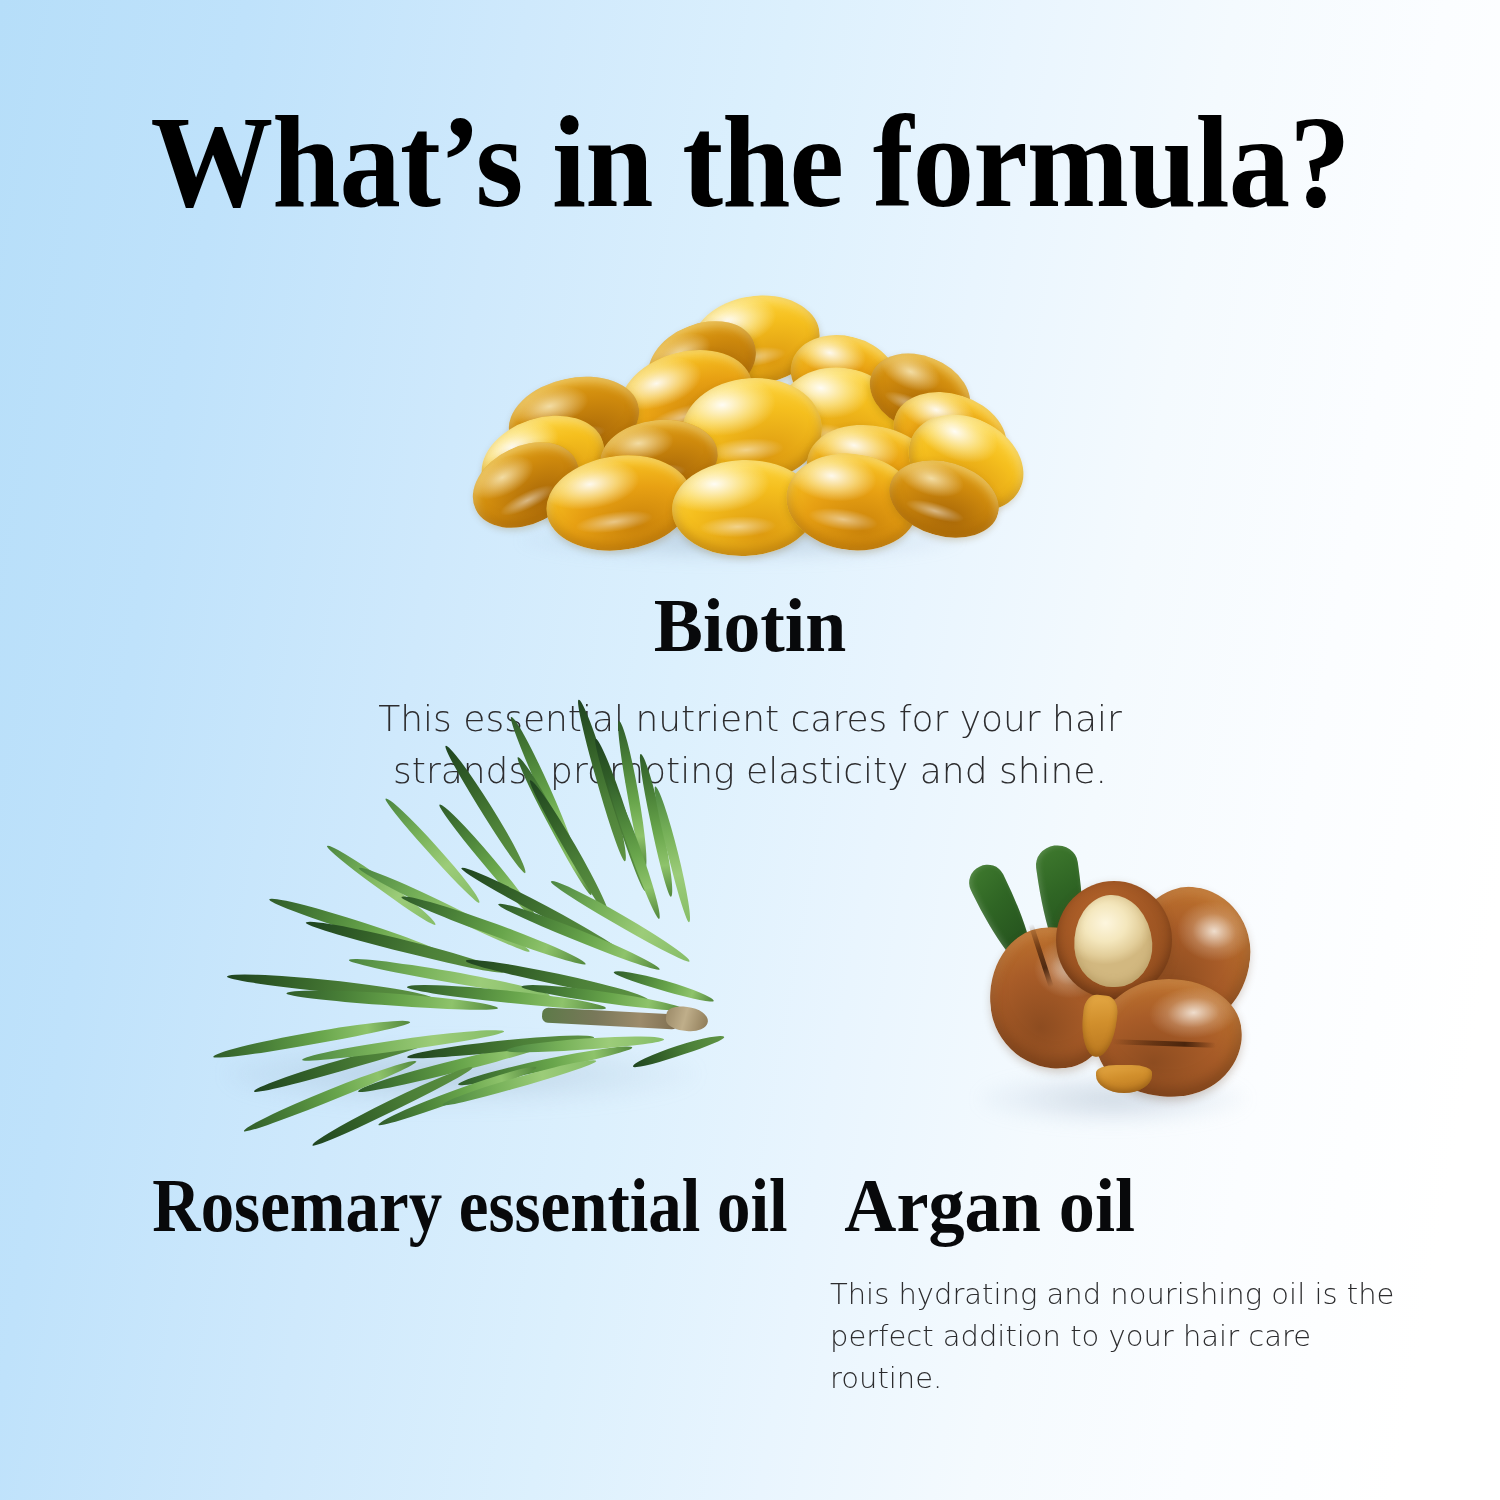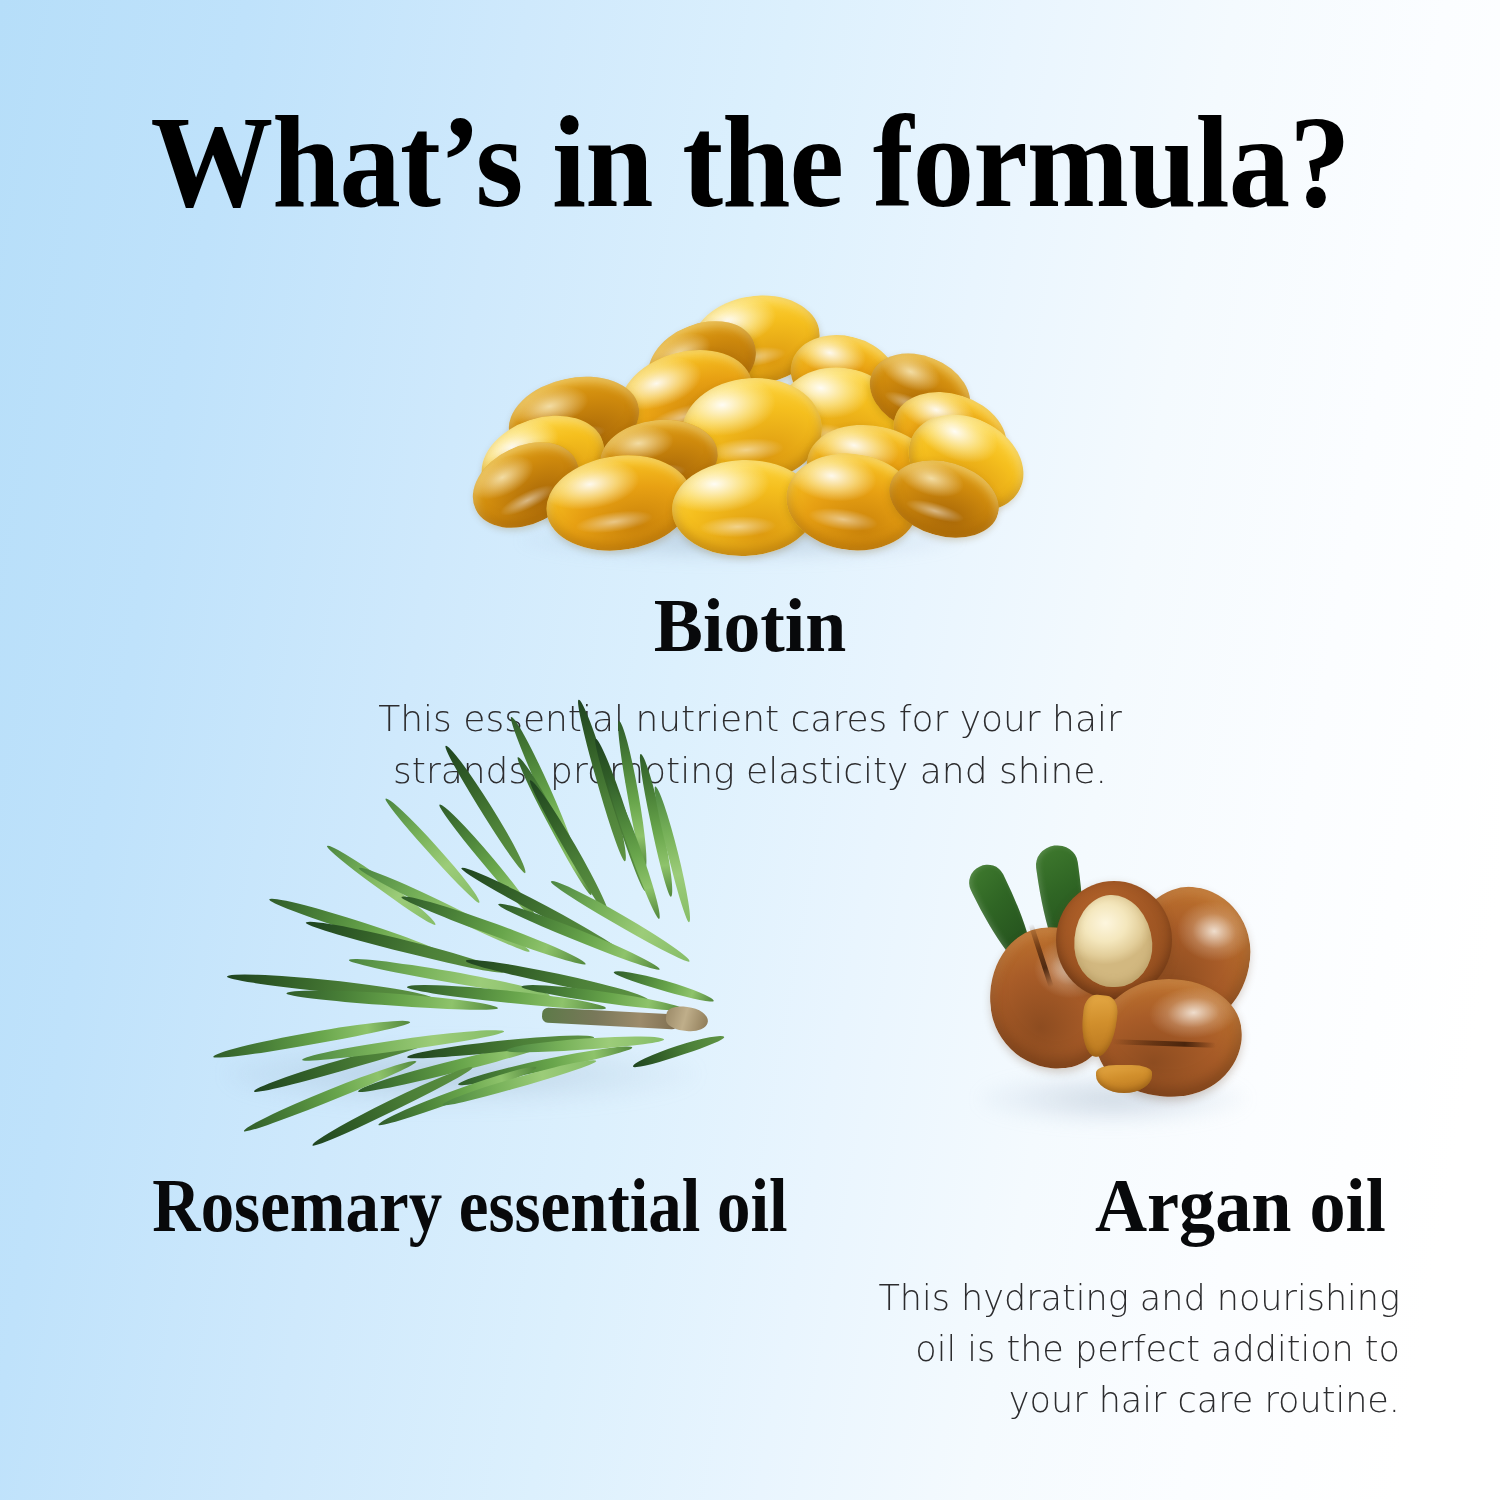--- a/index.html
+++ b/index.html
@@ -99,30 +99,30 @@
     font-size: 35px;
     margin-top: 30px;
   }
 
   
   #block-argan {
     position: absolute;
     left: 830px;
     top: 845px;
     width: 570px;
-    text-align: right;
+    text-align: left;
   }
   #block-argan .art-wrap { height: 300px; position: relative; }
   #block-argan .ing-name {
     font-size: 76px;
     margin-top: 22px;
     transform: scaleX(0.95);
   }
   #block-argan .ing-desc {
-    font-size: 35px;
+    font-size: 29px;
     margin-top: 30px;
   }
 
   
   .capsule-pile {
     position: absolute;
     left: 50%;
     top: 0;
     width: 580px;
     height: 270px;

